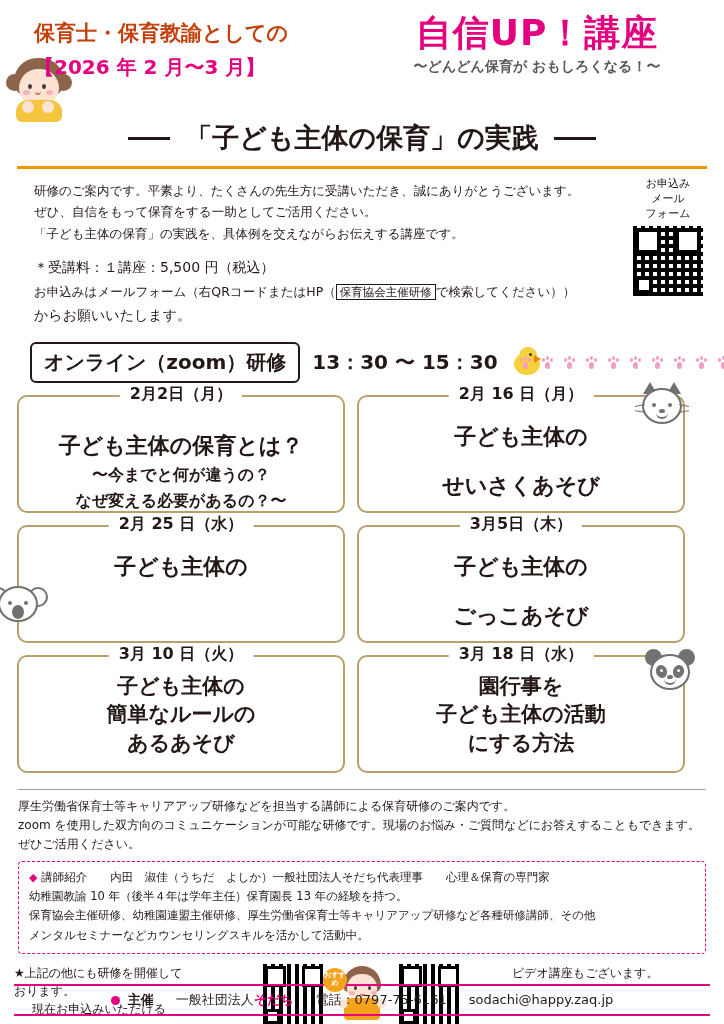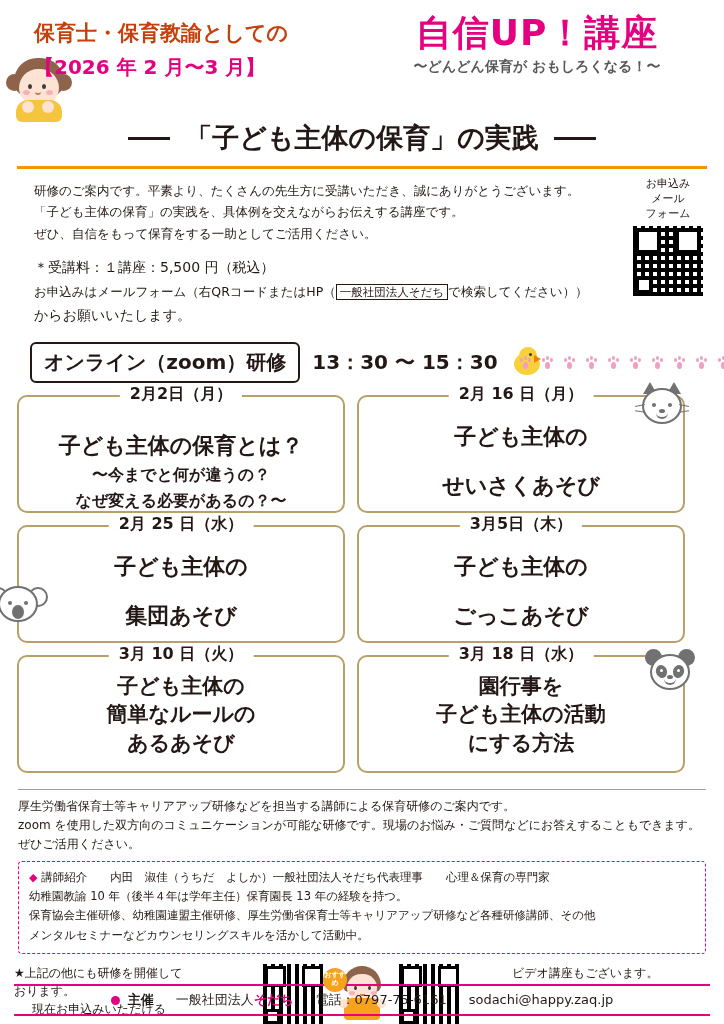--- a/index.html
+++ b/index.html
@@ -407,27 +407,27 @@
 
   <div class="title-band">
     <span class="dash"></span>
     <span class="t">「子ども主体の保育」の実践</span>
     <span class="dash"></span>
   </div>
   <div class="rule-pink"></div>
 
   <div class="intro">
     <p>研修のご案内です。平素より、たくさんの先生方に受講いただき、誠にありがとうございます。</p>
+    <p>ぜひ、自信をもって保育をする一助としてご活用ください。</p>
     <p>「子ども主体の保育」の実践を、具体例を交えながらお伝えする講座です。</p>
-    <p>ぜひ、自信をもって保育をする一助としてご活用ください。</p>
 
     <div class="fee-block">
       <div class="fee-line">＊受講料：１講座：5,500 円（税込）</div>
       <div class="fee-line">
-        <span class="small">お申込みはメールフォーム（右QRコードまたはHP（</span><span class="boxed">一般社団法人そだち</span><span class="small">で検索してください））</span>
+        <span class="small">お申込みはメールフォーム（右QRコードまたはHP（</span><span class="boxed">保育協会主催研修</span><span class="small">で検索してください））</span>
       </div>
       <div class="fee-line small">からお願いいたします。</div>
     </div>
 
     <div class="qr-apply">
       <div class="cap">お申込み</div>
       <div class="cap">メール</div>
       <div class="cap">フォーム</div>
       <div class="qr-img">
           <div class="qr-corner3"></div>
@@ -539,21 +539,20 @@
       <div class="animal koala">
         <div class="kear-l"></div>
           <div class="kear-r"></div>
         <div class="a-head"></div>
         <div class="a-eye l"></div>
           <div class="a-eye r"></div>
         <div class="knose"></div>
       </div>
       <div class="date">2月 25 日（水）</div>
       <div class="ttl two">子ども主体の</div>
-      <div class="ttl">集団あそび</div>
     </div>
 
     <div class="card">
       <div class="date">3月5日（木）</div>
       <div class="ttl two">子ども主体の</div>
       <div class="ttl">ごっこあそび</div>
     </div>
 
     <div class="card">
       <div class="date">3月 10 日（火）</div>

